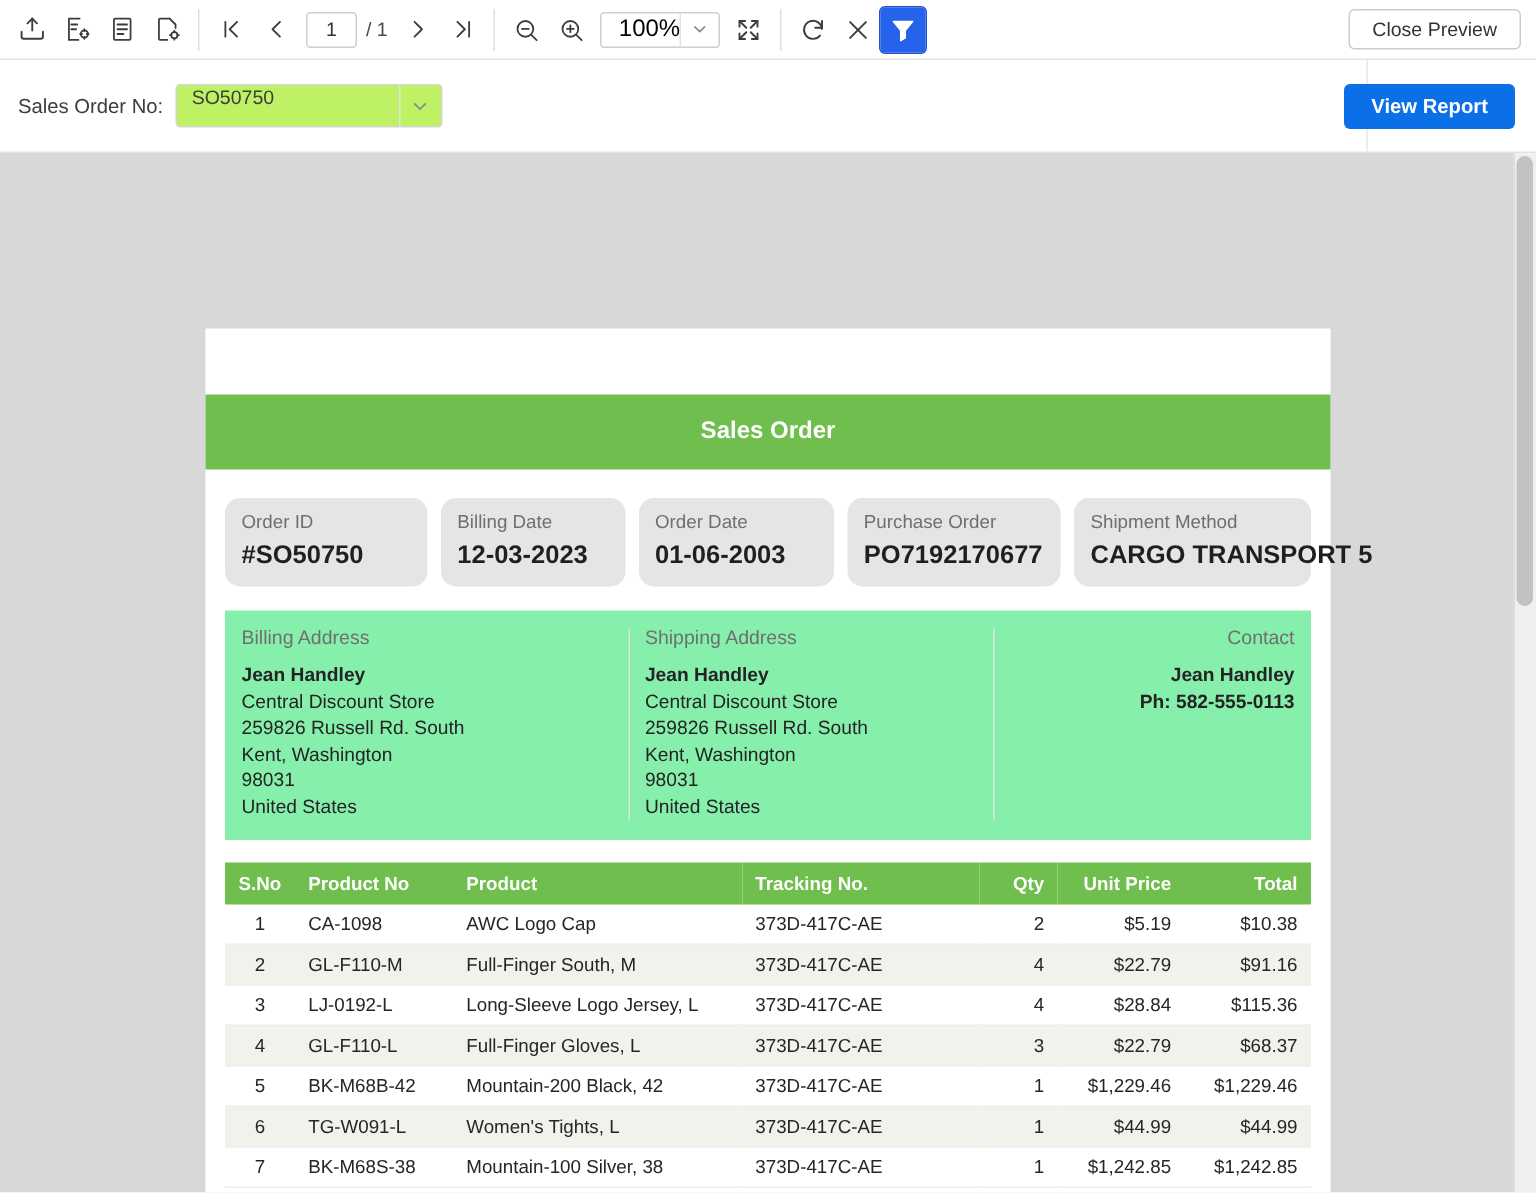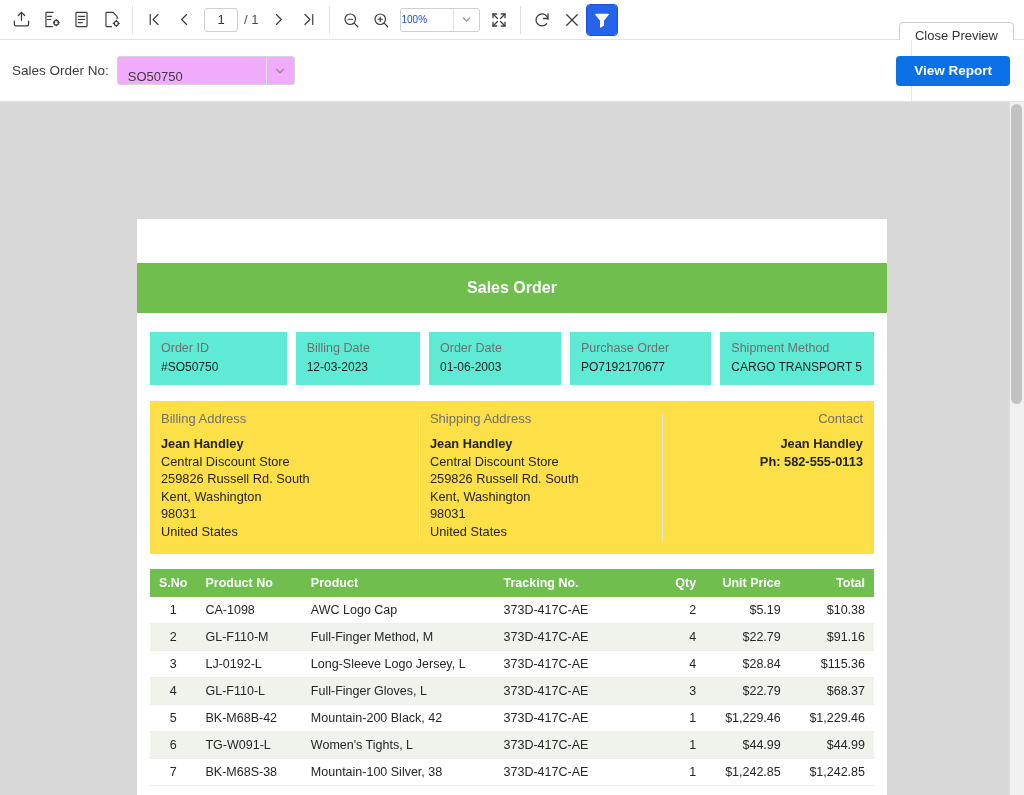--- a/index.html
+++ b/index.html
@@ -68,33 +68,33 @@
     align-items: center;
     height: 24px;
     border: 1px solid #cfcfcf;
     border-radius: 3px;
     margin: 0 4px;
     background: #fff;
     cursor: pointer;
   }
   .zoom-value {
     width: 52px;
-    text-align: left;
-    font-size: 10px;
-    color: #1d4ed8;
+    text-align: right;
+    font-size: 16px;
+    color: #000000;
   }
   .zoom-caret {
     width: 26px; height: 22px;
     display: flex; align-items: center; justify-content: center;
     border-left: 1px solid #e2e2e2;
     color: #8a8a8a;
   }
   .close-preview {
     position: absolute;
-    right: 10px; top: 22px;
+    right: 10px; top: 6px;
     height: 27px;
     padding: 0 15px;
     font-size: 13px;
     color: #333;
     background: #fff;
     border: 1px solid #cccccc;
     border-radius: 4px;
     cursor: pointer;
     font-family: "Liberation Sans", sans-serif;
   }
@@ -109,26 +109,26 @@
     padding-left: 12px;
     position: relative;
   }
   .param-label {
     font-size: 13.5px;
     color: #3d3d3d;
     margin-right: 8px;
   }
   .param-select {
     display: flex;
-    align-items: flex-end;
+    align-items: flex-start;
     width: 178px;
     height: 29px;
     border: 1px solid #d5d5d5;
     border-radius: 3px;
-    background: #f0abfc;
+    background: #bef264;
     cursor: pointer;
   }
   .param-value {
     flex: 1;
     font-size: 13px;
     color: #3d3d3d;
     padding-left: 10px;
   }
   .param-caret {
     width: 28px; height: 27px;
@@ -203,45 +203,46 @@
     margin-top: 44px;
   }
   .rpt-body { padding: 0 13px; }
 
   .info-row {
     display: flex;
     gap: 9px;
     margin-top: 19px;
   }
   .info-box {
-    background: #5eead4;
+    background: #e5e5e5;
     padding: 9px 12px 11px 11px;
     min-height: 40px;
+    border-radius: 10px;
   }
   .info-box.b0 { width: 143px; }
   .info-box.b1 { width: 130px; }
   .info-box.b2 { width: 138px; }
   .info-box.b3 { width: 148px; }
   .info-box.b4 { width: 158px; }
   .info-label {
     font-size: 12.5px;
     color: #6f6f6f;
     margin-bottom: 5px;
     white-space: nowrap;
   }
   .info-value {
-    font-size: 12px;
-    font-weight: normal;
+    font-size: 17px;
+    font-weight: bold;
     color: #1f1f1f;
     white-space: nowrap;
   }
 
   .addr-row {
     display: flex;
-    background: #fde047;
+    background: #86efac;
     margin-top: 16px;
     padding: 10px 11px 14px 11px;
     min-height: 140px;
   }
   .addr-col { position: relative; }
   .addr-col.c0 { width: 277px; }
   .addr-col.c1 { width: 250px; }
   .addr-col.c2 { width: 196px; text-align: right; }
   .addr-col.c0::after, .addr-col.c1::after {
     content: "";
@@ -524,21 +525,21 @@
               <td class="col-pno">CA-1098</td>
               <td class="col-prod">AWC Logo Cap</td>
               <td class="col-track">373D-417C-AE</td>
               <td class="col-qty">2</td>
               <td class="col-unit">$5.19</td>
               <td class="col-total">$10.38</td>
             </tr>
             <tr class="alt">
               <td class="col-sno">2</td>
               <td class="col-pno">GL-F110-M</td>
-              <td class="col-prod">Full-Finger Method, M</td>
+              <td class="col-prod">Full-Finger South, M</td>
               <td class="col-track">373D-417C-AE</td>
               <td class="col-qty">4</td>
               <td class="col-unit">$22.79</td>
               <td class="col-total">$91.16</td>
             </tr>
             <tr>
               <td class="col-sno">3</td>
               <td class="col-pno">LJ-0192-L</td>
               <td class="col-prod">Long-Sleeve Logo Jersey, L</td>
               <td class="col-track">373D-417C-AE</td>

